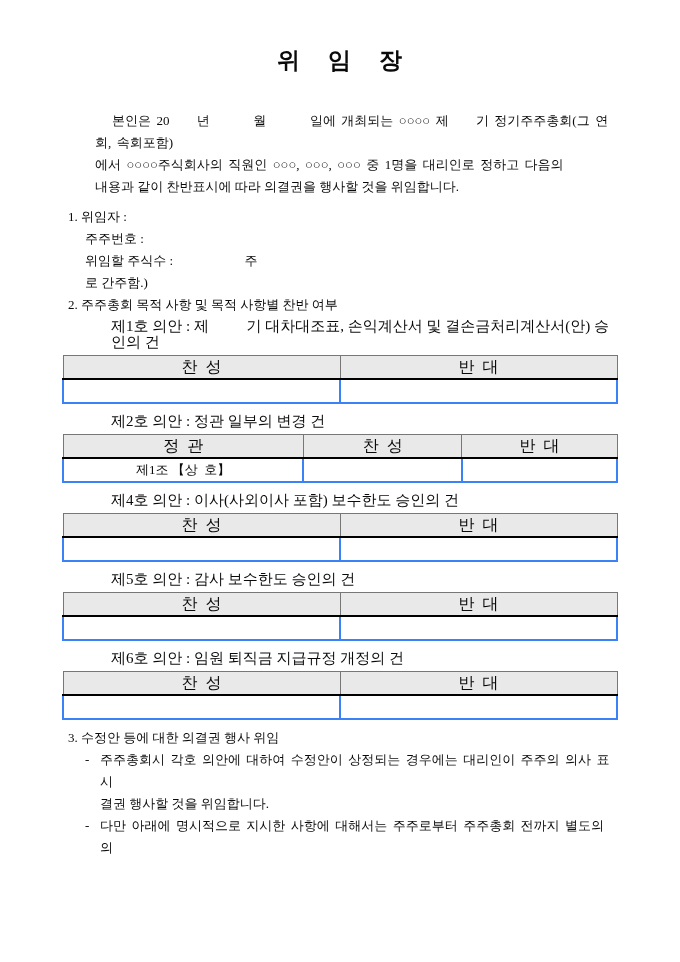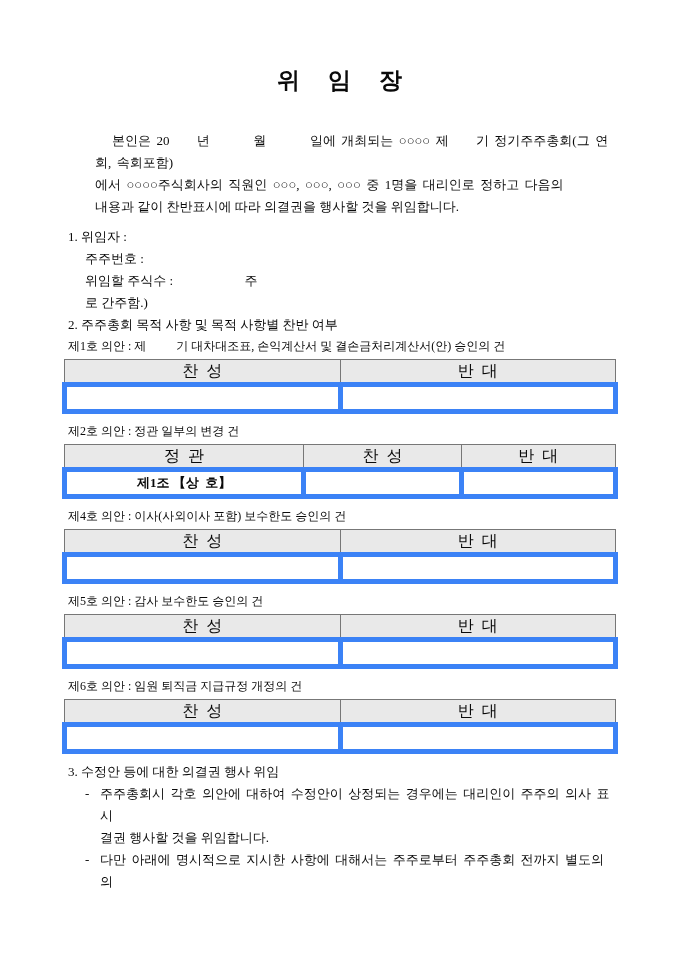--- a/index.html
+++ b/index.html
@@ -1,44 +1,44 @@
 <!DOCTYPE html>
 <html style="--hdr-bg: #e9e9e9;"><head>
 <meta charset="utf-8">
 <style>
   html,body{margin:0;padding:0;}
   body{
     width:680px;height:962px;background:#ffffff;color:#0a0a0a;
     font-family:"Liberation Serif","DejaVu Serif",serif;
     overflow:hidden;
   }
-  .page{box-sizing:border-box;width:680px;height:962px;padding:68px 62px 0 62px;}
+  .page{box-sizing:border-box;width:680px;height:962px;padding:48px 62px 0 62px;}
   .doc-title{
     text-align:center;font-size:23px;font-weight:bold;line-height:26px;
     margin:0 0 36px 0;white-space:pre;letter-spacing:1px;
   }
   .para{font-size:13px;line-height:22px;}
   .line{white-space:pre-wrap;}
   .fill{word-spacing:2.2px;}
   .intro{margin-bottom:8px;}
   .intro .line{padding-left:6px;margin-left:27px;}
   .intro .line.first{text-indent:17px;}
   .sec-heading{font-size:13px;line-height:22px;padding-left:6px;font-weight:normal;margin:0;}
   .sub .line{padding-left:23px;}
   .section2{margin-top:0;}
   .agenda{margin-bottom:7px;}
-  .agenda-label{font-size:12px;line-height:16px;padding:2px 0 5px 6px;white-space:pre-wrap;}
+  .agenda-label{font-size:15px;line-height:16px;padding:2px 0 5px 6px;white-space:pre-wrap;margin-left:43px;}
   table.vote{width:100%;border-collapse:collapse;table-layout:fixed;
     border:1.5px solid #555;}
   table.vote th{
     background:var(--hdr-bg,#e9e9e9);border:1px solid #777;border-bottom:2px solid #000;
     font-weight:normal;font-size:16px;height:18px;text-align:center;white-space:pre;padding:0;
   }
   table.vote td{
-    border:5px solid #3b82f6;height:22px;font-size:13px;text-align:center;white-space:pre;padding:0;font-weight:bold;
+    border:2px solid #3b82f6;height:22px;font-size:13px;text-align:center;white-space:pre;padding:0;
   }
   .section3{margin-top:4px;}
   .bullet{display:flex;font-size:13px;line-height:22px;padding-left:23px;}
   .bullet .marker{width:15px;flex:none;}
   .bullet .blines{flex:1;min-width:0;}
 </style>
 </head>
 <body>
 
 <div class="page">

